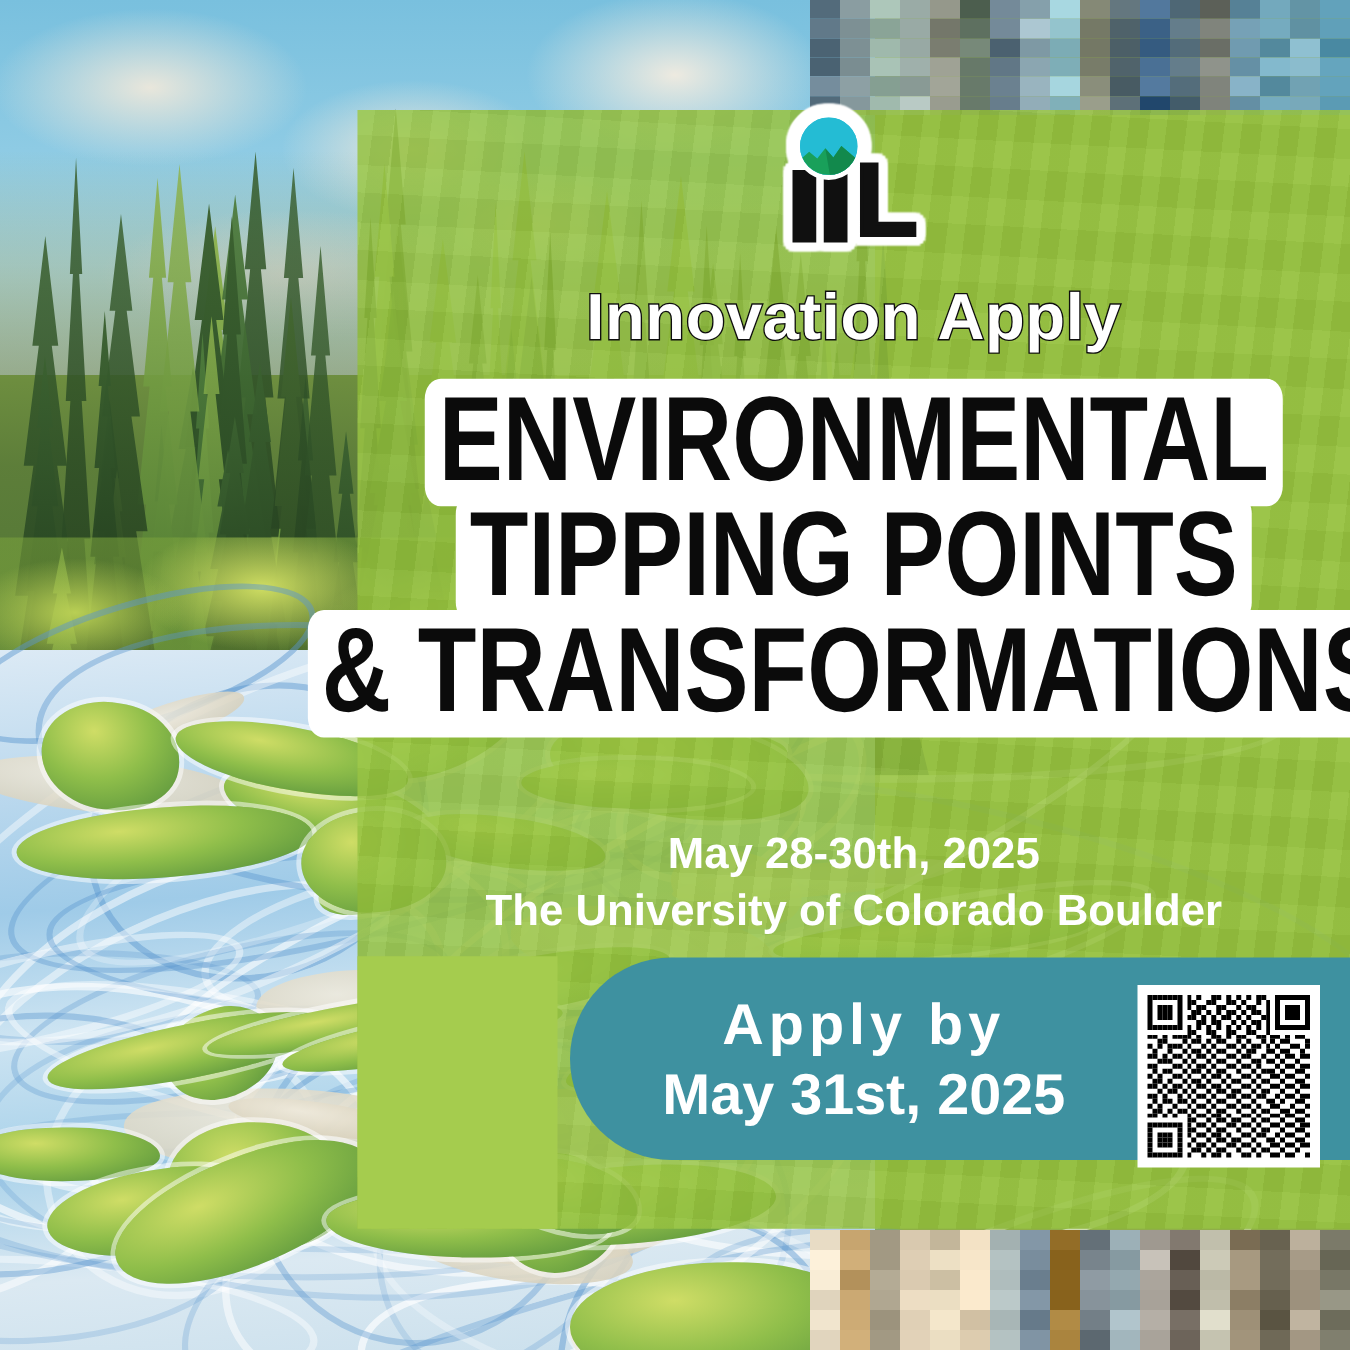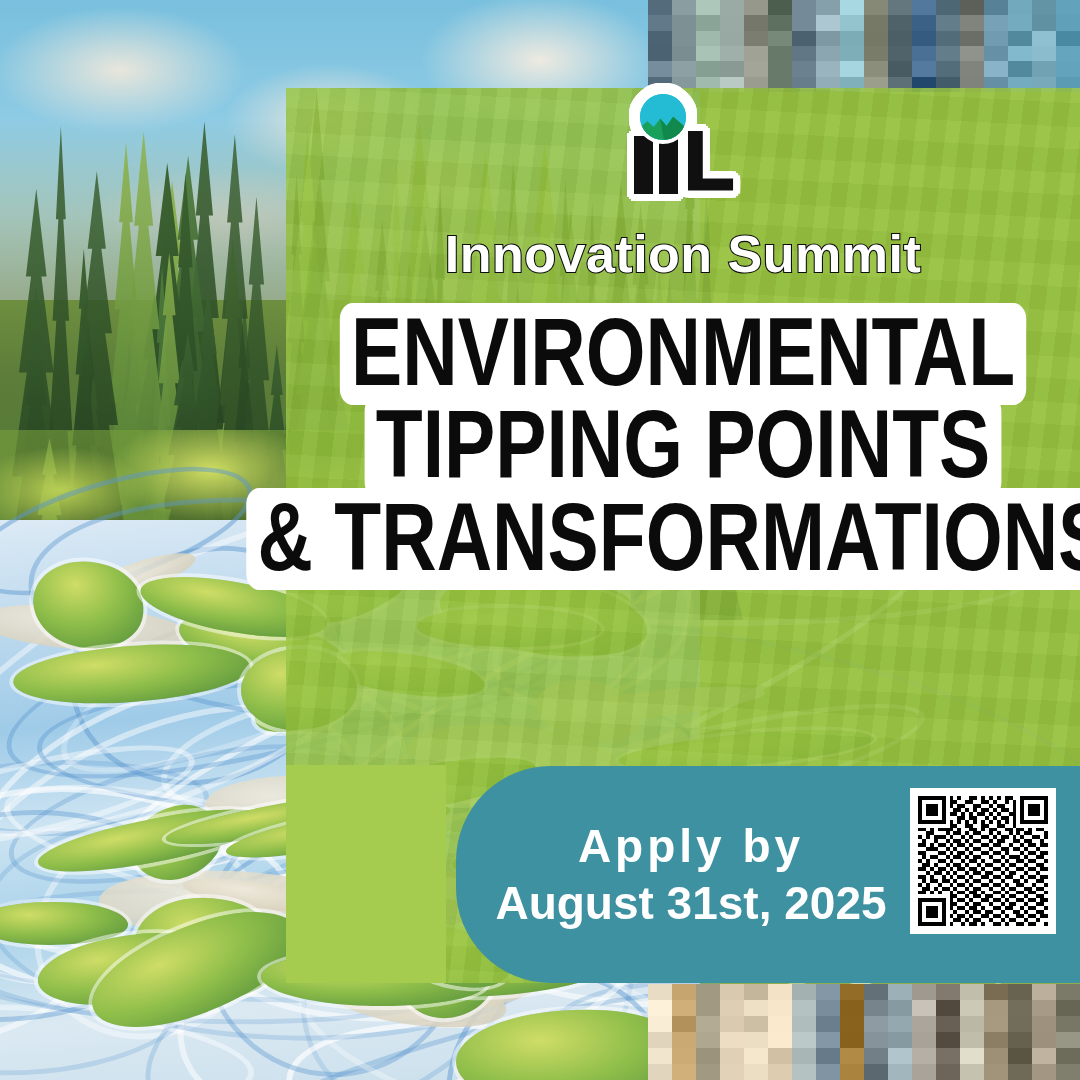--- a/index.html
+++ b/index.html
@@ -245,21 +245,21 @@
     color: #ffffff;
     font-weight: bold;
   }
   #event-date { font-size: 35px; line-height: 1.3; }
   #event-venue { font-size: 35px; line-height: 1.3; }
 
   
   #apply-panel {
     position: absolute;
     left: 170px; top: 678px;
-    width: 624px; height: 217px;
+    width: 624px; height: 162px;
     background: #3e91a0;
     border-radius: 95px 0 0 95px;
     display: flex;
     align-items: center;
   }
   #apply-text {
     flex: 0 0 auto;
     width: 430px;
     text-align: center;
     color: #ffffff;
@@ -709,33 +709,37 @@
             <svg class="mk-mtn" viewBox="0 0 100 56" preserveAspectRatio="none">
               <path d="M0,30 L16,16 L30,28 L44,10 L58,26 L72,6 L100,30 L100,56 L0,56 Z" fill="#19a05a"></path>
               <path d="M44,10 L58,26 L72,6 L100,30 L100,56 L52,56 Z" fill="#12894c"></path>
             </svg>
           </span>
         </span>
         <span class="logo-text">L</span>
       </div>
     </div>
 
-    <div id="subtitle">Innovation Summit</div>
+    <div id="subtitle">Innovation Apply</div>
 
     <div id="headline">
       <div class="hl-line hl-1">ENVIRONMENTAL</div>
       <div class="hl-line hl-2">TIPPING POINTS</div>
       <div class="hl-line hl-3">&amp; TRANSFORMATIONS</div>
     </div>
 
+    <div id="event-info">
+      <div id="event-date">May 28-30th, 2025</div>
+      <div id="event-venue">The University of Colorado Boulder</div>
+    </div>
 
     <div id="apply-panel">
       <div id="apply-text">
         <div id="apply-line1">Apply by</div>
-        <div id="apply-line2">August 31st, 2025</div>
+        <div id="apply-line2">May 31st, 2025</div>
       </div>
       <div id="qr-wrap">
         <div id="qr">
             <i class="on"></i>
             <i class="on"></i>
             <i class="on"></i>
             <i class="on"></i>
             <i class="on"></i>
             <i class="on"></i>
             <i class="on"></i>

